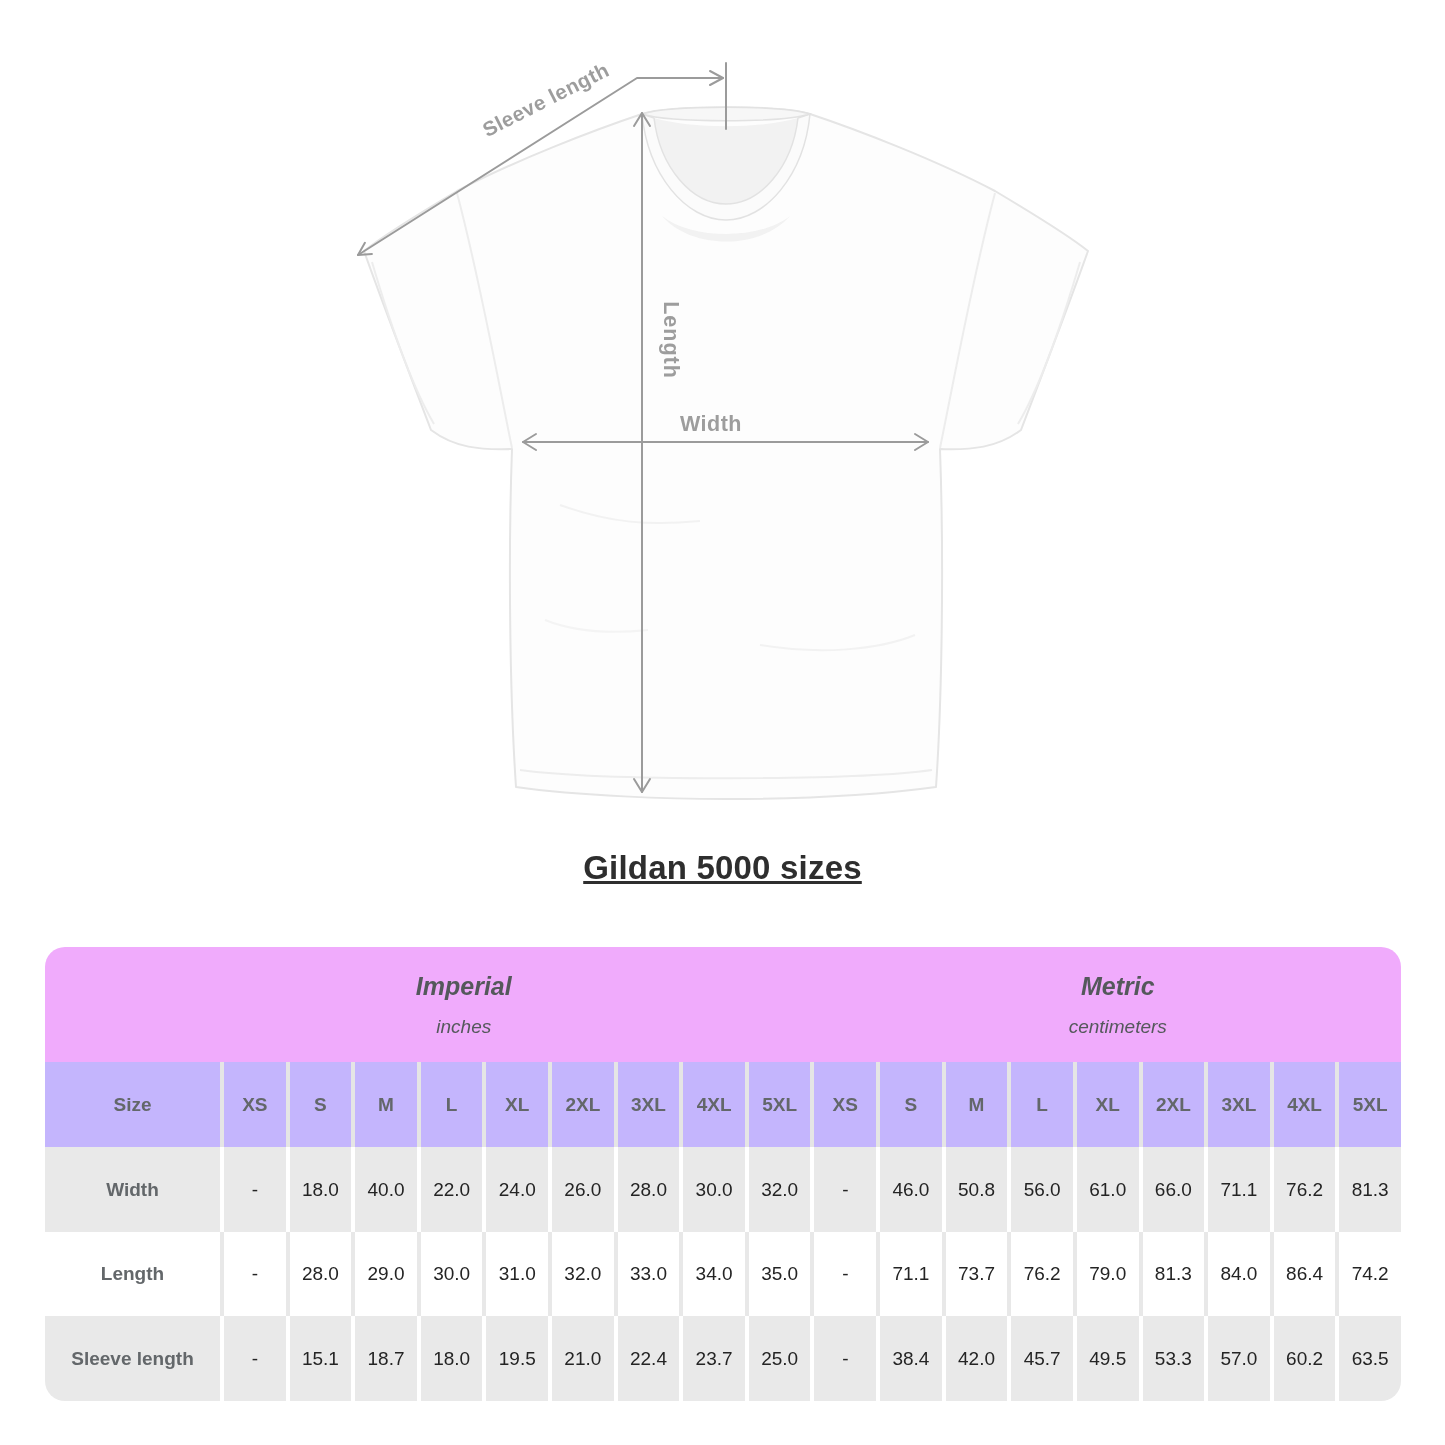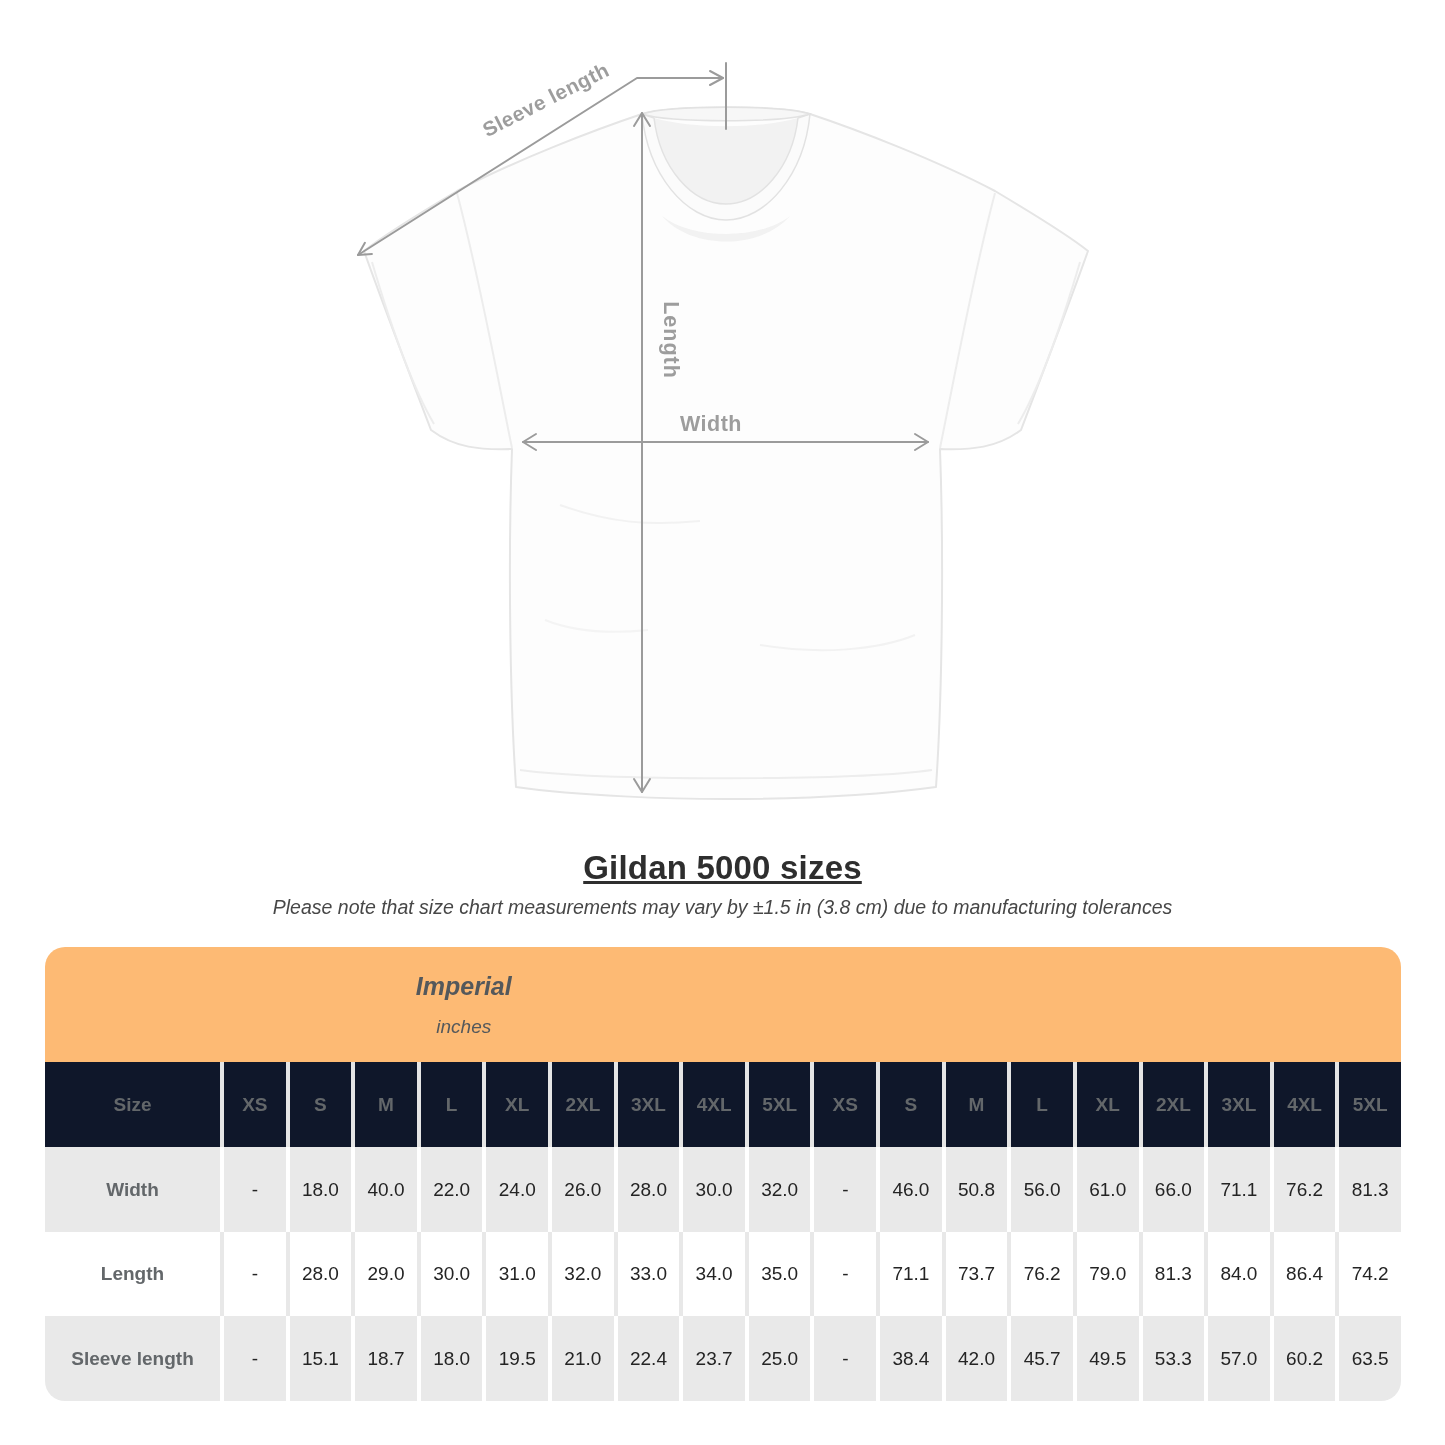--- a/index.html
+++ b/index.html
@@ -10,35 +10,35 @@
   .diagram{position:absolute;left:0;top:0;width:1445px;height:900px;}
 
   
   .title{position:absolute;left:0;top:849px;width:100%;text-align:center;
          font-size:33px;font-weight:bold;color:#2e2e2e;letter-spacing:.2px;text-decoration:underline;}
   .subtitle{position:absolute;left:0;top:896px;width:100%;text-align:center;
          font-size:19.5px;font-style:italic;color:#474747;}
 
   
   .size-table{position:absolute;left:45px;top:947px;width:1356px;}
-  .band{height:115px;background:#fdba74;border-radius:20px 20px 0 0;display:flex;padding-left:48px;}
+  .band{height:115px;background:#f0abfc;border-radius:20px 20px 0 0;display:flex;padding-left:48px;}
   .band-half{display:flex;flex-direction:column;align-items:center;justify-content:center;}
   .band-left{width:calc(175px + (100% - 175px)/2);}
   .band-right{flex:1;}
   .band-title{font-size:25px;font-weight:bold;font-style:italic;color:#54585b;}
   .band-sub{font-size:19px;font-style:italic;color:#54585b;margin-top:15px;}
 
   .trow{display:flex;width:100%;}
   .trow > div{display:flex;align-items:center;justify-content:center;box-sizing:border-box;}
   .trow > div + div{border-left:4px solid var(--g,#e5e5e5);}
   .lab{width:175px;flex:none;font-weight:bold;font-size:19px;color:#63676a;}
   .cel{flex:1;font-size:19px;color:#242424;}
 
   .row-head{height:85px;--g:#e5e5e5;}
-  .row-head > div{background:#0f172a;font-weight:bold;font-size:19px;color:#63676a;}
+  .row-head > div{background:#c4b5fd;font-weight:bold;font-size:19px;color:#63676a;}
   .row-gray{--g:#ffffff;}
   .row-gray > div{background:#e9e9e9;}
   .row-white{--g:#e8e8e8;}
   .row-white > div{background:#fff;}
   .row-h85{height:85px;}
   .row-h84{height:84px;}
   .row-last{border-radius:0 0 20px 20px;overflow:hidden;}
 </style>
 </head>
 <body>
@@ -104,28 +104,31 @@
         <path d="M 726,63 L 726,129"></path>
       </g>
     </g>
 
     <text x="549" y="106" transform="rotate(-27 549 106)" text-anchor="middle" font-size="20.5" font-weight="bold" fill="#9d9d9d" letter-spacing="0.5">Sleeve length</text>
     <text x="664" y="340" transform="rotate(90 664 340)" text-anchor="middle" font-size="21.5" font-weight="bold" fill="#9d9d9d" letter-spacing="1">Length</text>
     <text x="711" y="431" text-anchor="middle" font-size="21.5" font-weight="bold" fill="#9d9d9d" letter-spacing="0.5">Width</text>
   </svg>
 
   <div class="title">Gildan 5000 sizes</div>
-  <div class="subtitle">Please note that size chart measurements may vary by ±1.5 in (3.8 cm) due to manufacturing tolerances</div>
 
   <div class="size-table">
 
     <div class="band">
       <div class="band-half band-left">
         <div class="band-title">Imperial</div>
         <div class="band-sub">inches</div>
+      </div>
+      <div class="band-half band-right">
+        <div class="band-title">Metric</div>
+        <div class="band-sub">centimeters</div>
       </div>
     </div>
 
     <div class="trow row-head">
       <div class="lab">Size</div>
 
     <div class="cel">XS</div>
         <div class="cel">S</div>
         <div class="cel">M</div>
         <div class="cel">L</div>

